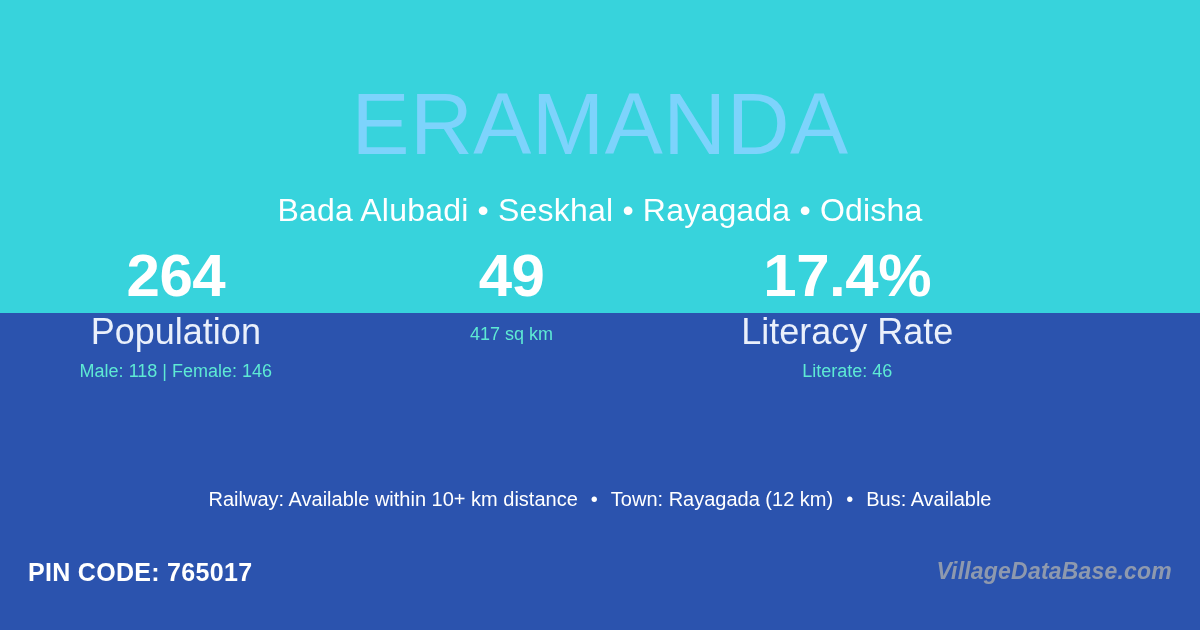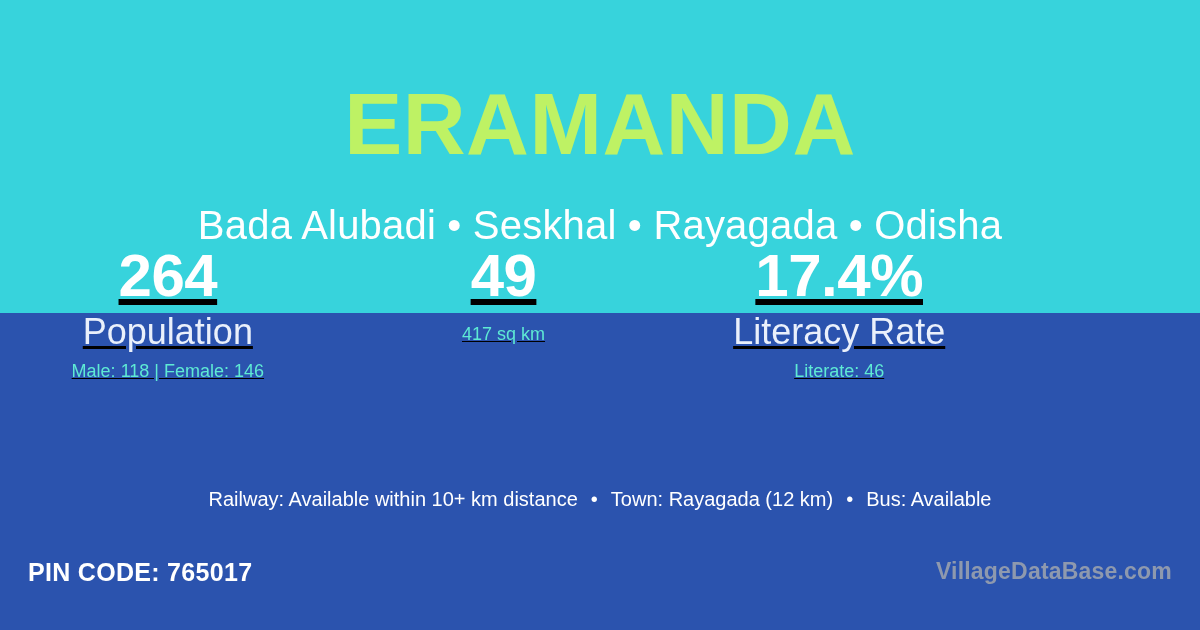--- a/index.html
+++ b/index.html
@@ -35,47 +35,46 @@
   
   .header {
     position: absolute;
     left: 0;
     top: 0;
     width: 1200px;
     text-align: center;
   }
   .village-title {
     margin: 0;
-    padding: 16px;
+    padding: 5px;
     font-size: 87px;
     line-height: 1;
-    font-weight: bold;
+    font-weight: normal;
     letter-spacing: 0.5px;
-    color: #bef264;
+    color: #7dd3fc;
     padding-top: 80px;
   }
   .village-subtitle {
     margin: 0;
     padding-top: 22px;
-    font-size: 40px;
+    font-size: 32px;
     line-height: 1;
     font-weight: normal;
     color: #ffffff;
     letter-spacing: 0.2px;
   }
 
   
   .stats-row {
     position: absolute;
-    left: 0;
+    left: 8px;
     top: 240px;
     width: 1007px;
     display: flex;
     flex-direction: row;
-    text-decoration: underline;
   }
   .stat {
     flex: 1 1 0;
     text-align: center;
   }
   .stat-value {
     font-size: 60px;
     line-height: 72px;
     font-weight: bold;
     color: #ffffff;
@@ -130,20 +129,21 @@
     font-size: 25px;
     font-weight: bold;
     color: #ffffff;
     letter-spacing: 0.3px;
   }
   .watermark {
     font-size: 23px;
     font-weight: bold;
     color: #8e99ae;
     letter-spacing: 0.2px;
+    font-style: italic;
   }
 </style>
 </head>
 <body>
 
 <div class="card">
 
   <div class="band-top"></div>
 
   <div class="header">

